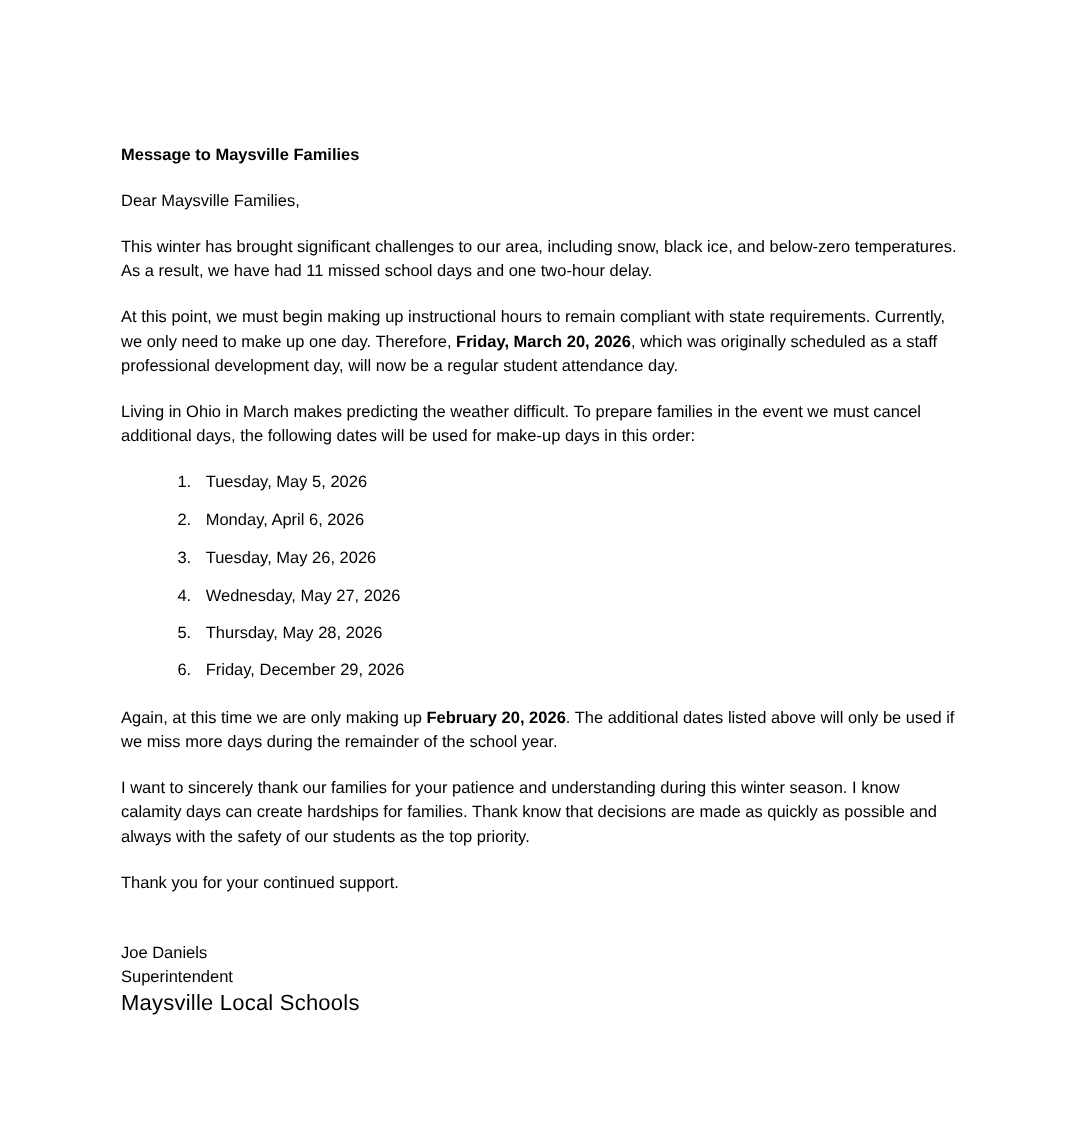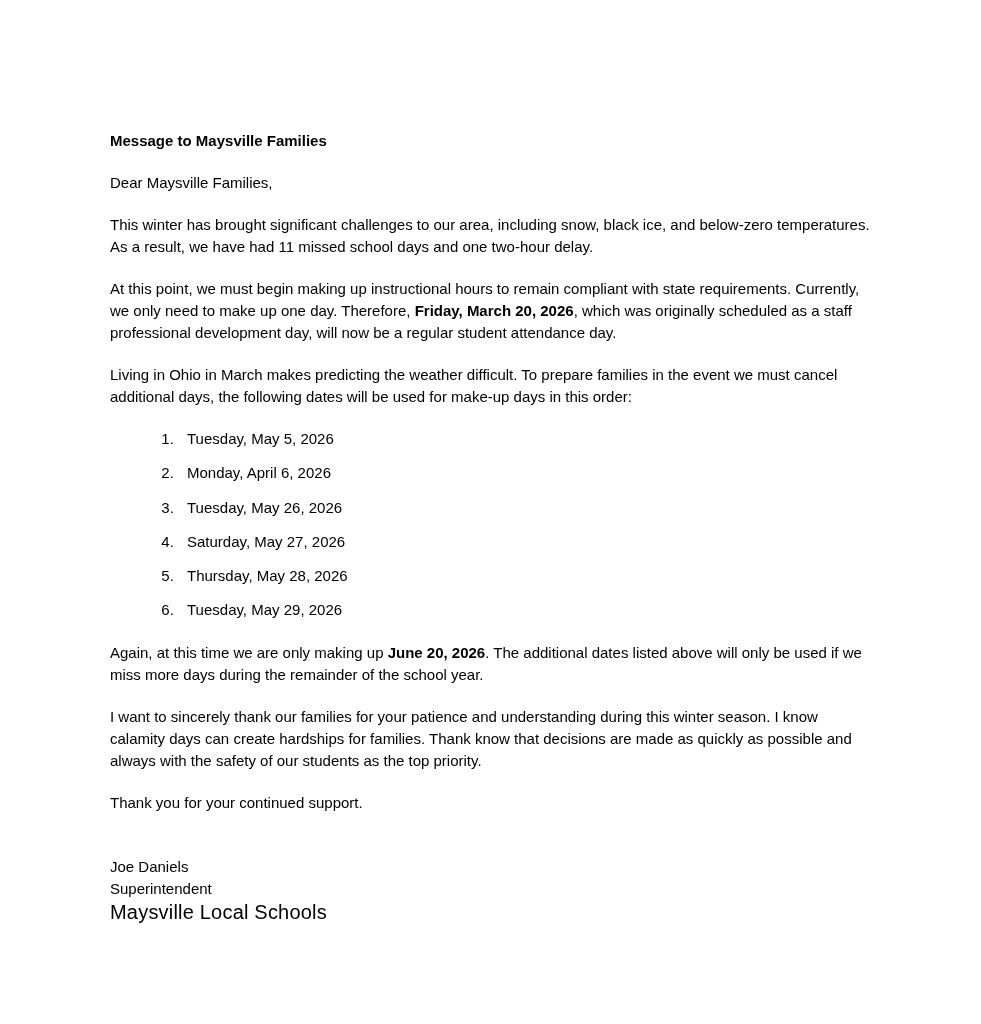--- a/index.html
+++ b/index.html
@@ -60,26 +60,26 @@
     <p>This winter has brought significant challenges to our area, including snow, black ice, and below-zero temperatures. As a result, we have had 11 missed school days and one two-hour delay.</p>
 
     <p><span>At this point, we must begin making up instructional hours to remain compliant with state requirements. Currently, we only need to make up one day. Therefore, </span><strong>Friday, March 20, 2026</strong><span>, which was originally scheduled as a staff professional development day, will now be a regular student attendance day.</span></p>
 
     <p>Living in Ohio in March makes predicting the weather difficult. To prepare families in the event we must cancel additional days, the following dates will be used for make-up days in this order:</p>
 
     <ol class="makeup-list">
       <li>Tuesday, May 5, 2026</li>
       <li>Monday, April 6, 2026</li>
       <li>Tuesday, May 26, 2026</li>
-      <li>Saturday, May 27, 2026</li>
+      <li>Wednesday, May 27, 2026</li>
       <li>Thursday, May 28, 2026</li>
-      <li>Tuesday, May 29, 2026</li>
+      <li>Friday, December 29, 2026</li>
     </ol>
 
-    <p><span>Again, at this time we are only making up </span><strong>June 20, 2026</strong><span>. The additional dates listed above will only be used if we miss more days during the remainder of the school year.</span></p>
+    <p><span>Again, at this time we are only making up </span><strong>February 20, 2026</strong><span>. The additional dates listed above will only be used if we miss more days during the remainder of the school year.</span></p>
 
     <p>I want to sincerely thank our families for your patience and understanding during this winter season. I know calamity days can create hardships for families. Thank know that decisions are made as quickly as possible and always with the safety of our students as the top priority.</p>
 
     <p>Thank you for your continued support.</p>
 
     <div class="signature">
       <div class="sig-line">Joe Daniels</div>
       <div class="sig-line">Superintendent</div>
       <div class="sig-line sig-org">Maysville Local Schools</div>
     </div>

